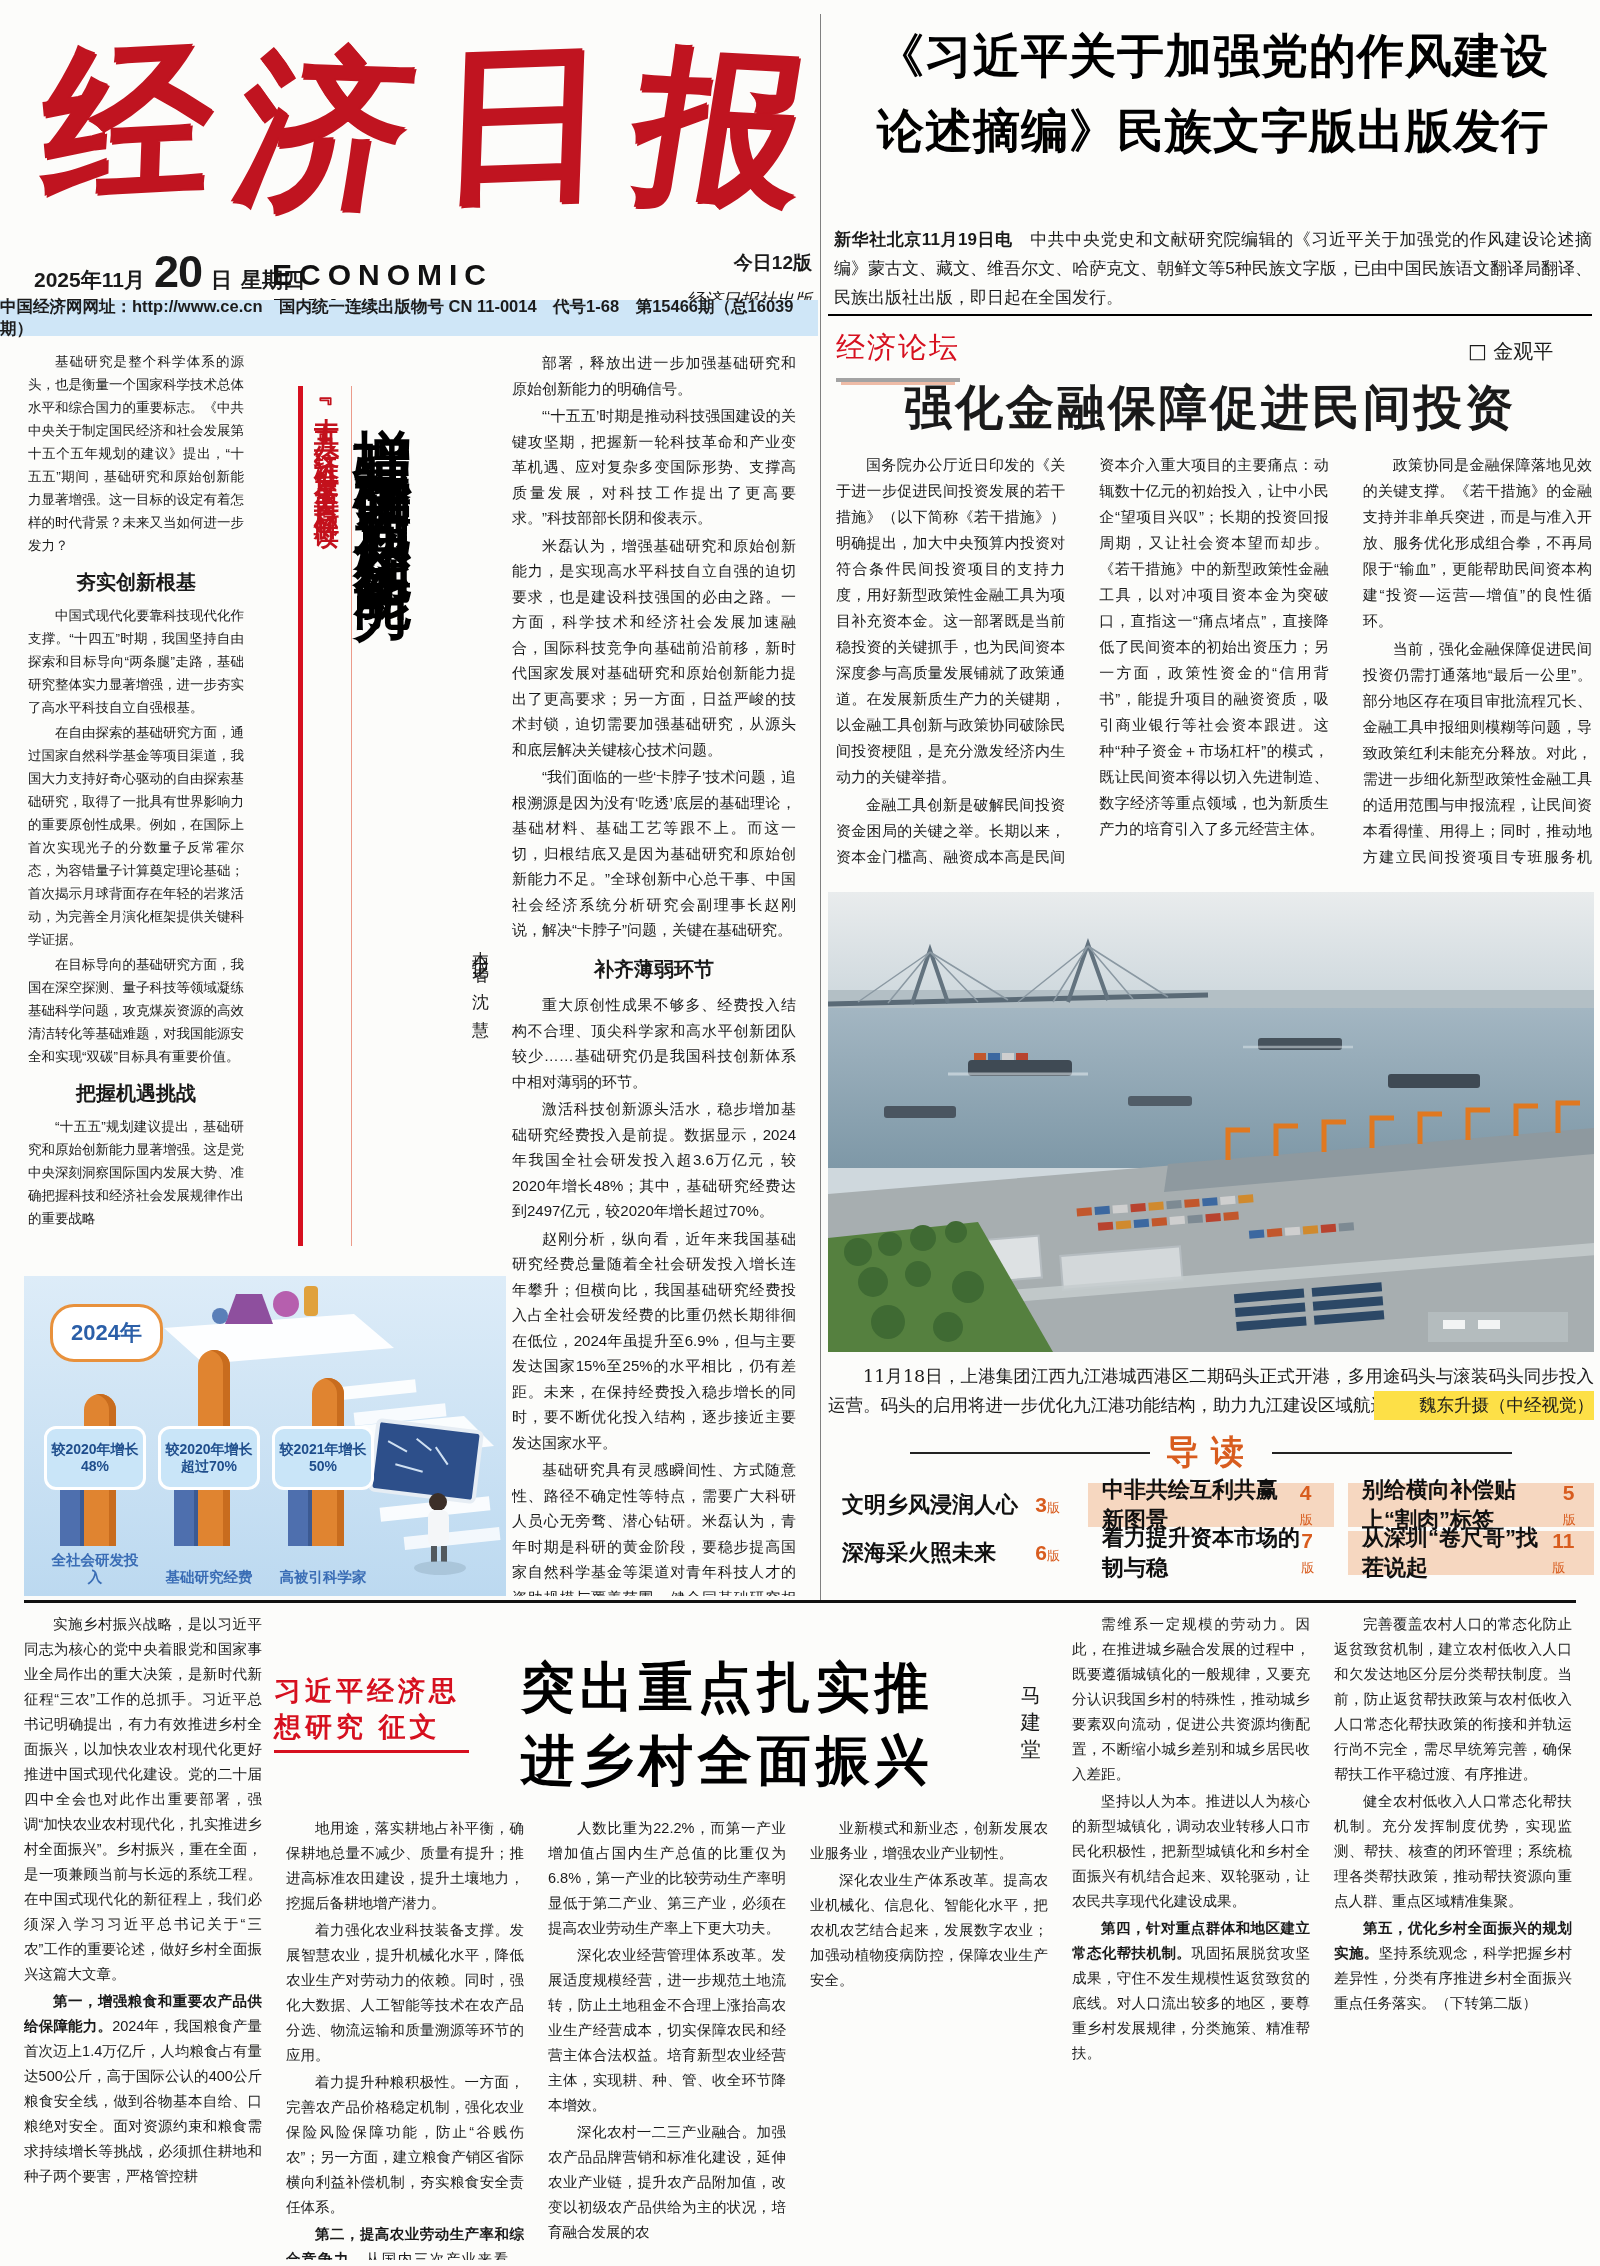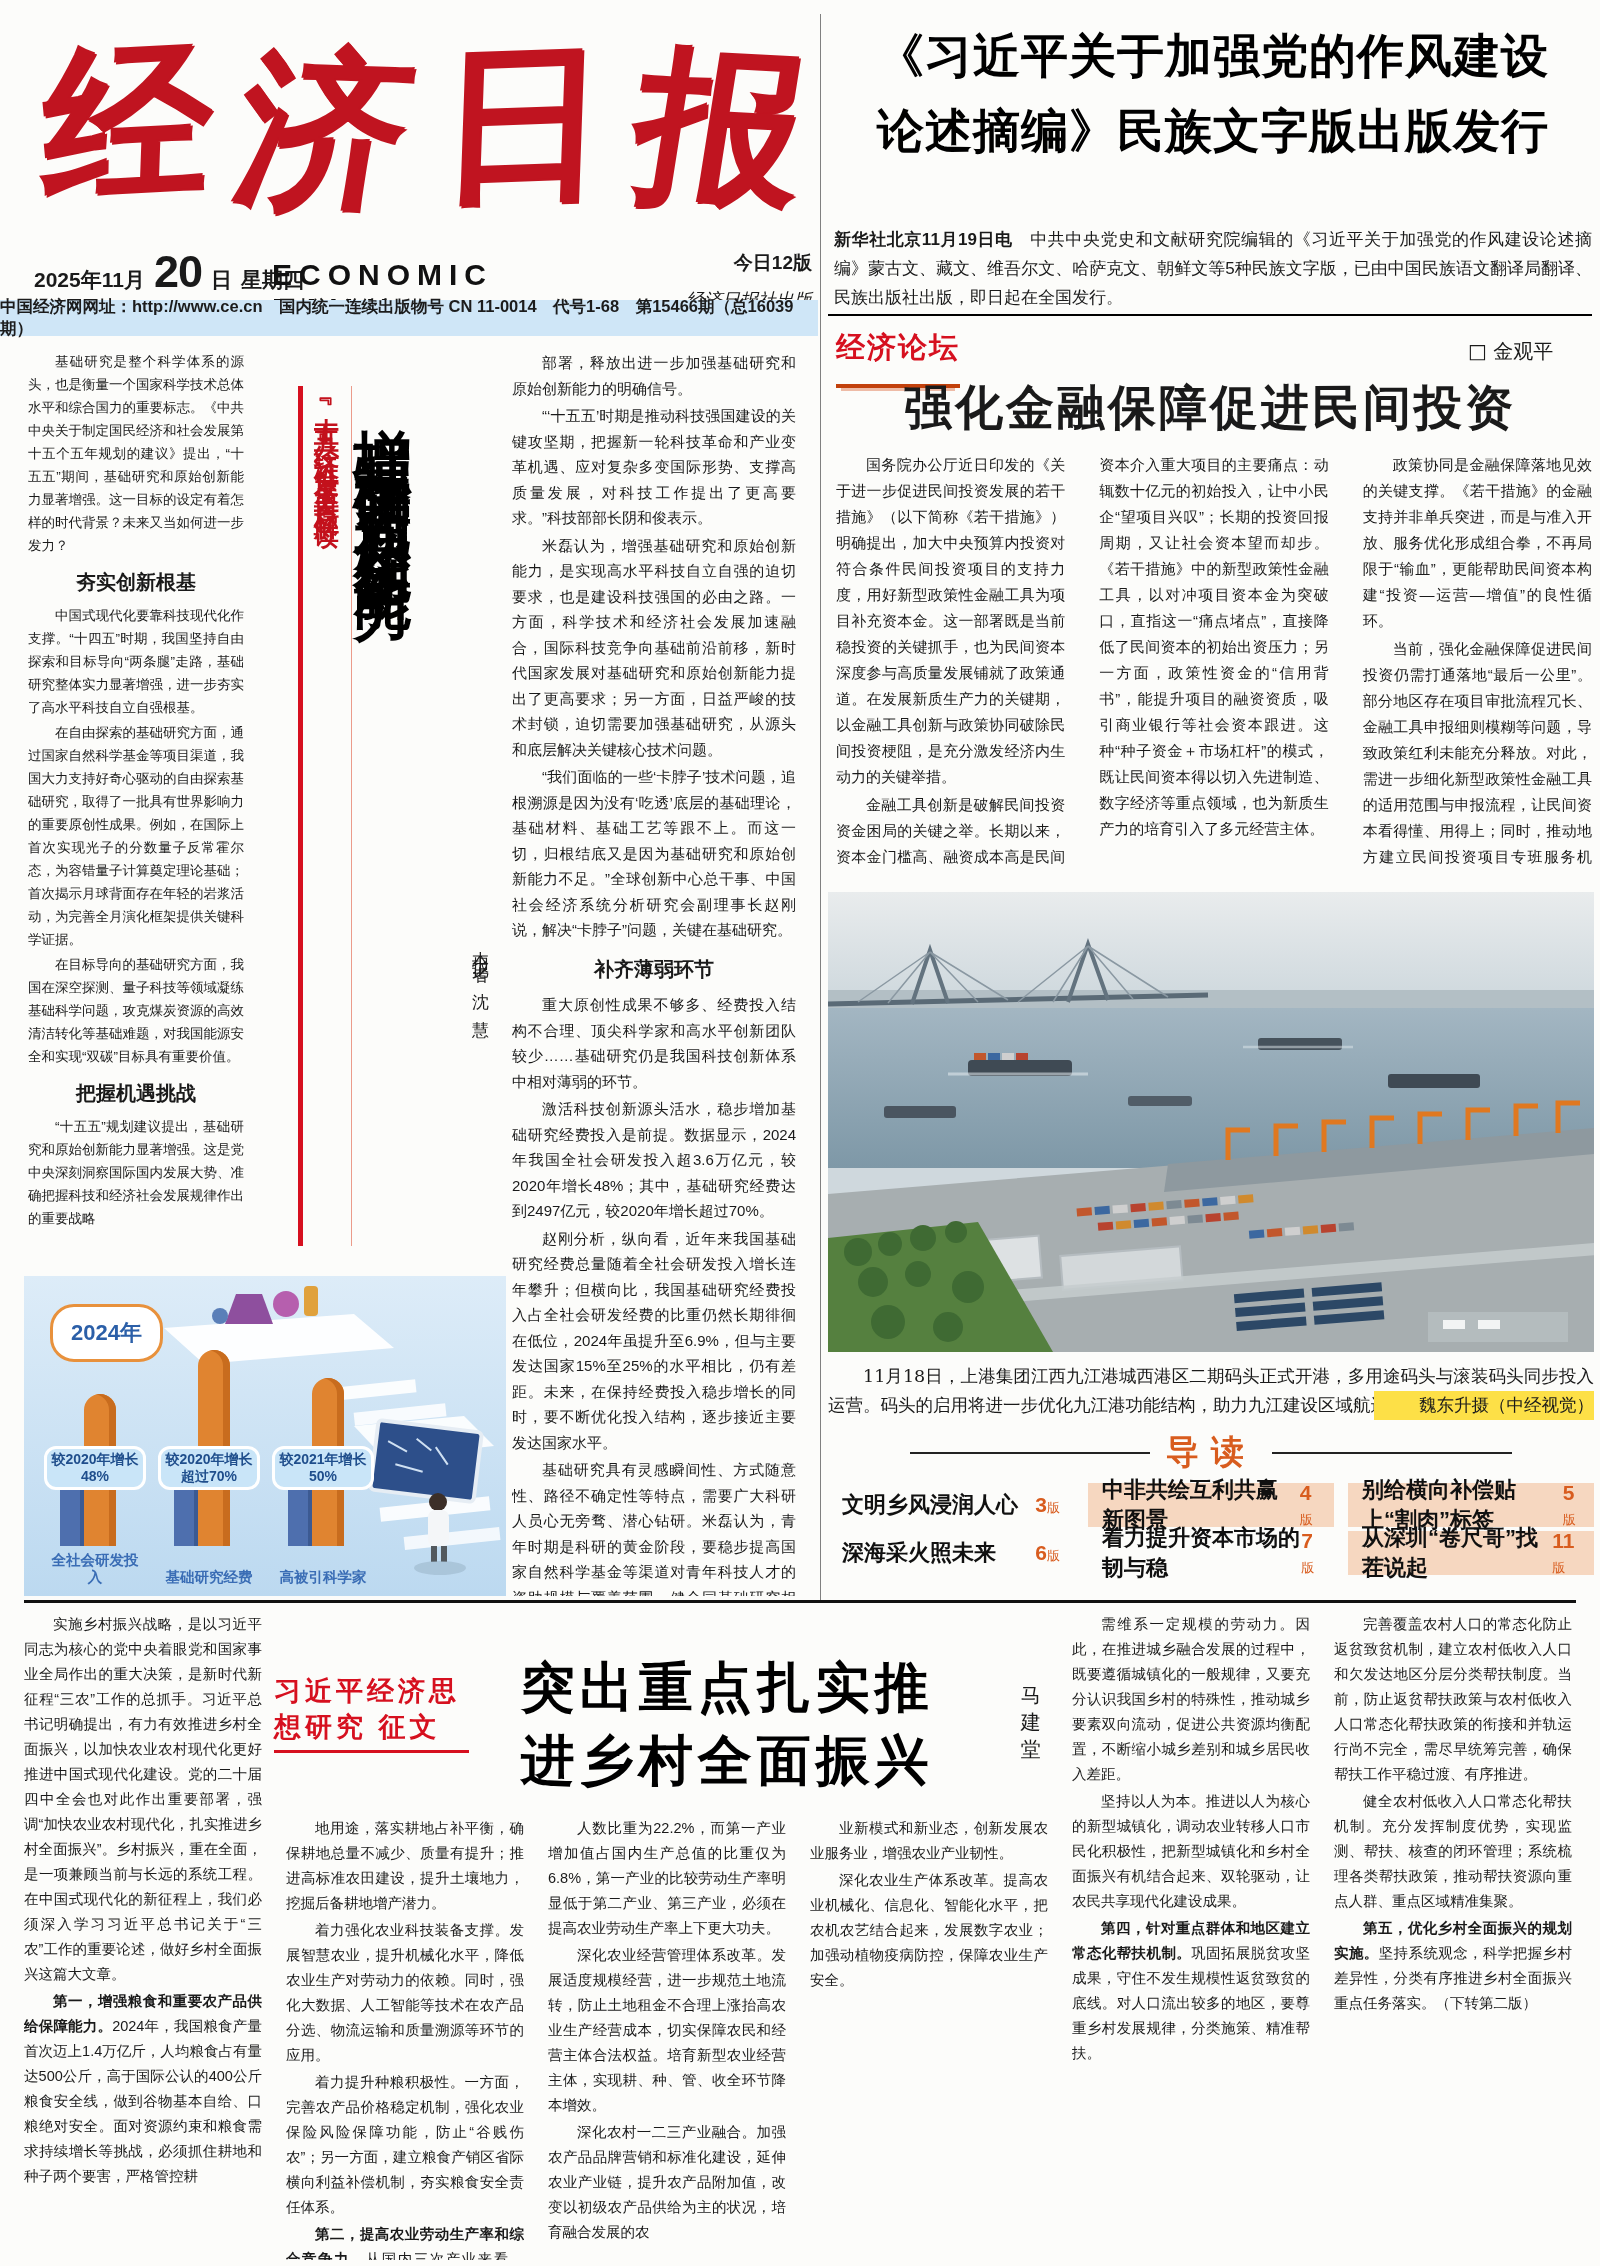--- a/index.html
+++ b/index.html
@@ -24,22 +24,22 @@
   .info-bar{left:0;top:300px;width:818px;height:36px;background:#cfe6f7;display:flex;align-items:center;
             justify-content:center;font-size:16.5px;font-weight:700;color:#1c1c1c;}
   .v-divider{left:820px;top:14px;width:1px;height:1586px;background:#808080;}
   
   .top-headline{left:834px;top:18px;width:758px;text-align:center;font-size:47px;font-weight:900;
                 line-height:1.6;letter-spacing:1px;color:#000;}
   .top-body{left:834px;top:208px;width:758px;height:96px;font-size:17px;line-height:29px;text-align:justify;overflow:hidden;}
   .top-body .lead{font-weight:700;}
   .top-rule{left:828px;top:314px;width:764px;height:2px;background:#000;}
   
-  .forum-label{left:836px;top:328px;font-size:29px;font-weight:700;color:#d6101f;padding-bottom:16px;
-               border-bottom:4px solid #c2410c;box-shadow:0 8px 0 -5px #eebba6;letter-spacing:2px;}
+  .forum-label{left:836px;top:328px;font-size:29px;font-weight:400;color:#d6101f;padding-bottom:10px;
+               border-bottom:4px solid #a3a3a3;box-shadow:0 8px 0 -5px #eebba6;letter-spacing:2px;}
   .forum-byline{left:1468px;top:338px;font-size:20px;font-family:"DejaVu Serif",serif;}
   .forum-headline{left:828px;top:376px;width:764px;text-align:center;font-size:48px;font-weight:900;letter-spacing:3px;}
   .forum-body{left:836px;top:452px;width:756px;height:432px;column-count:3;column-gap:34px;
               font-size:15px;line-height:26px;text-align:justify;overflow:hidden;}
   
   .feature-col1{left:28px;top:350px;width:216px;height:922px;font-size:13.5px;line-height:23px;
                 text-align:justify;overflow:hidden;}
   .subhead{text-align:center;font-size:20px;font-weight:700;margin:14px 0 10px;text-indent:0;}
   .feature-tag{left:298px;top:386px;height:852px;writing-mode:vertical-rl;font-size:25px;font-weight:700;
                color:#c3111c;border-left:5px solid #d6101f;border-right:1px solid #eb9b8a;
@@ -56,21 +56,21 @@
               border-radius:24px;color:#2b5fa8;font-weight:700;font-size:22px;}
   .bars-row{position:absolute;left:20px;bottom:10px;width:330px;display:flex;justify-content:space-between;}
   .bar-group{position:relative;width:102px;height:244px;}
   .bar-blue{position:absolute;bottom:40px;left:16px;width:26px;height:96px;background:#4e6fae;border-radius:13px 13px 0 0;box-shadow:inset -6px 0 0 #3c5a92;}
   .bar-orange{position:absolute;bottom:40px;left:40px;width:32px;background:#e08430;border-radius:16px 16px 0 0;box-shadow:inset -7px 0 0 #c86c1e;}
   .bar-group:nth-child(1) .bar-orange{height:152px;}
   .bar-group:nth-child(2) .bar-orange{height:196px;}
   .bar-group:nth-child(3) .bar-orange{height:168px;}
   .bar-tag{position:absolute;bottom:96px;left:0;width:102px;box-sizing:border-box;background:#c9e5f8;
            border:3px solid #fff;border-radius:12px;color:#1f4e8c;font-weight:700;font-size:14px;
-           text-align:center;padding:2px 3px;line-height:17px;}
+           text-align:center;padding:12px 3px;line-height:17px;}
   .bar-label{position:absolute;bottom:0;left:6px;width:90px;text-align:center;color:#3a6db5;font-weight:700;
              font-size:14.5px;line-height:17px;}
   
   .photo-frame{left:828px;top:892px;width:766px;height:460px;background:#cfd8dd;}
   .photo-caption{left:828px;top:1362px;width:766px;height:62px;font-size:17.5px;line-height:29px;
                  font-family:"DejaVu Serif",serif;text-align:justify;text-indent:2em;}
   .photo-credit{position:absolute;right:0;top:29px;background:#fde047;padding-left:10px;}
   
   .daodu{left:828px;top:1430px;width:766px;}
   .daodu-head{display:flex;align-items:center;gap:16px;justify-content:center;}

